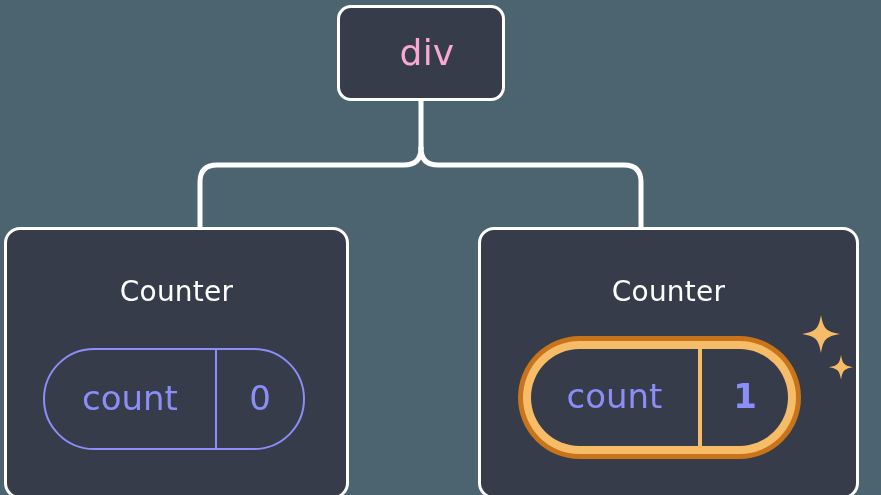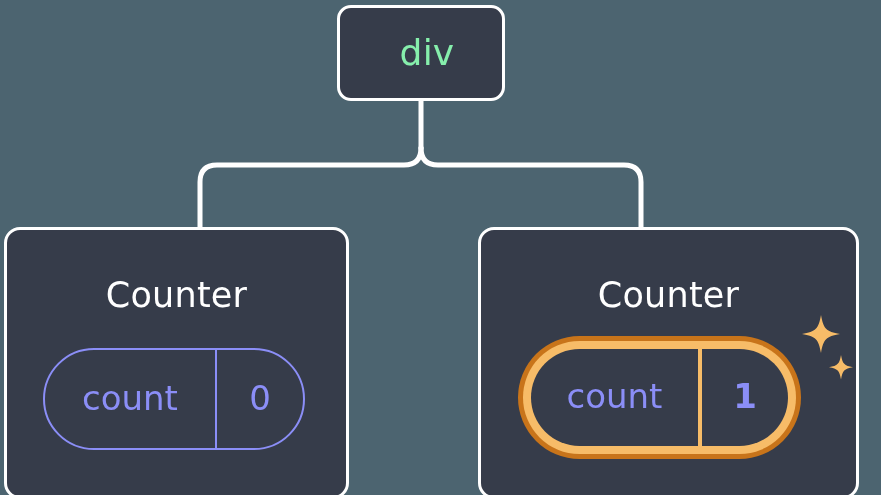--- a/index.html
+++ b/index.html
@@ -44,21 +44,21 @@
   
   #root-node {
     left: 337px;
     top: 5px;
     width: 168px;
     height: 96px;
     justify-content: center;
     border-radius: 14px;
   }
   .node-title-root {
-    color: #86efac;
+    color: #f9a8d4;
     font-size: 36px;
     line-height: 1;
     letter-spacing: 0.2px;
     margin-left: 12px;
   }
 
   
   .card {
     border-radius: 16px;
   }
@@ -69,21 +69,21 @@
     height: 272px;
   }
   #card-right {
     left: 478px;
     top: 227px;
     width: 381px;
     height: 272px;
   }
   .card-title {
     color: #ffffff;
-    font-size: 35px;
+    font-size: 28px;
     line-height: 1;
     margin-top: 48px;
     letter-spacing: 0.2px;
   }
 
   
   .pill-wrap {
     position: absolute;
     display: flex;
     align-items: center;

